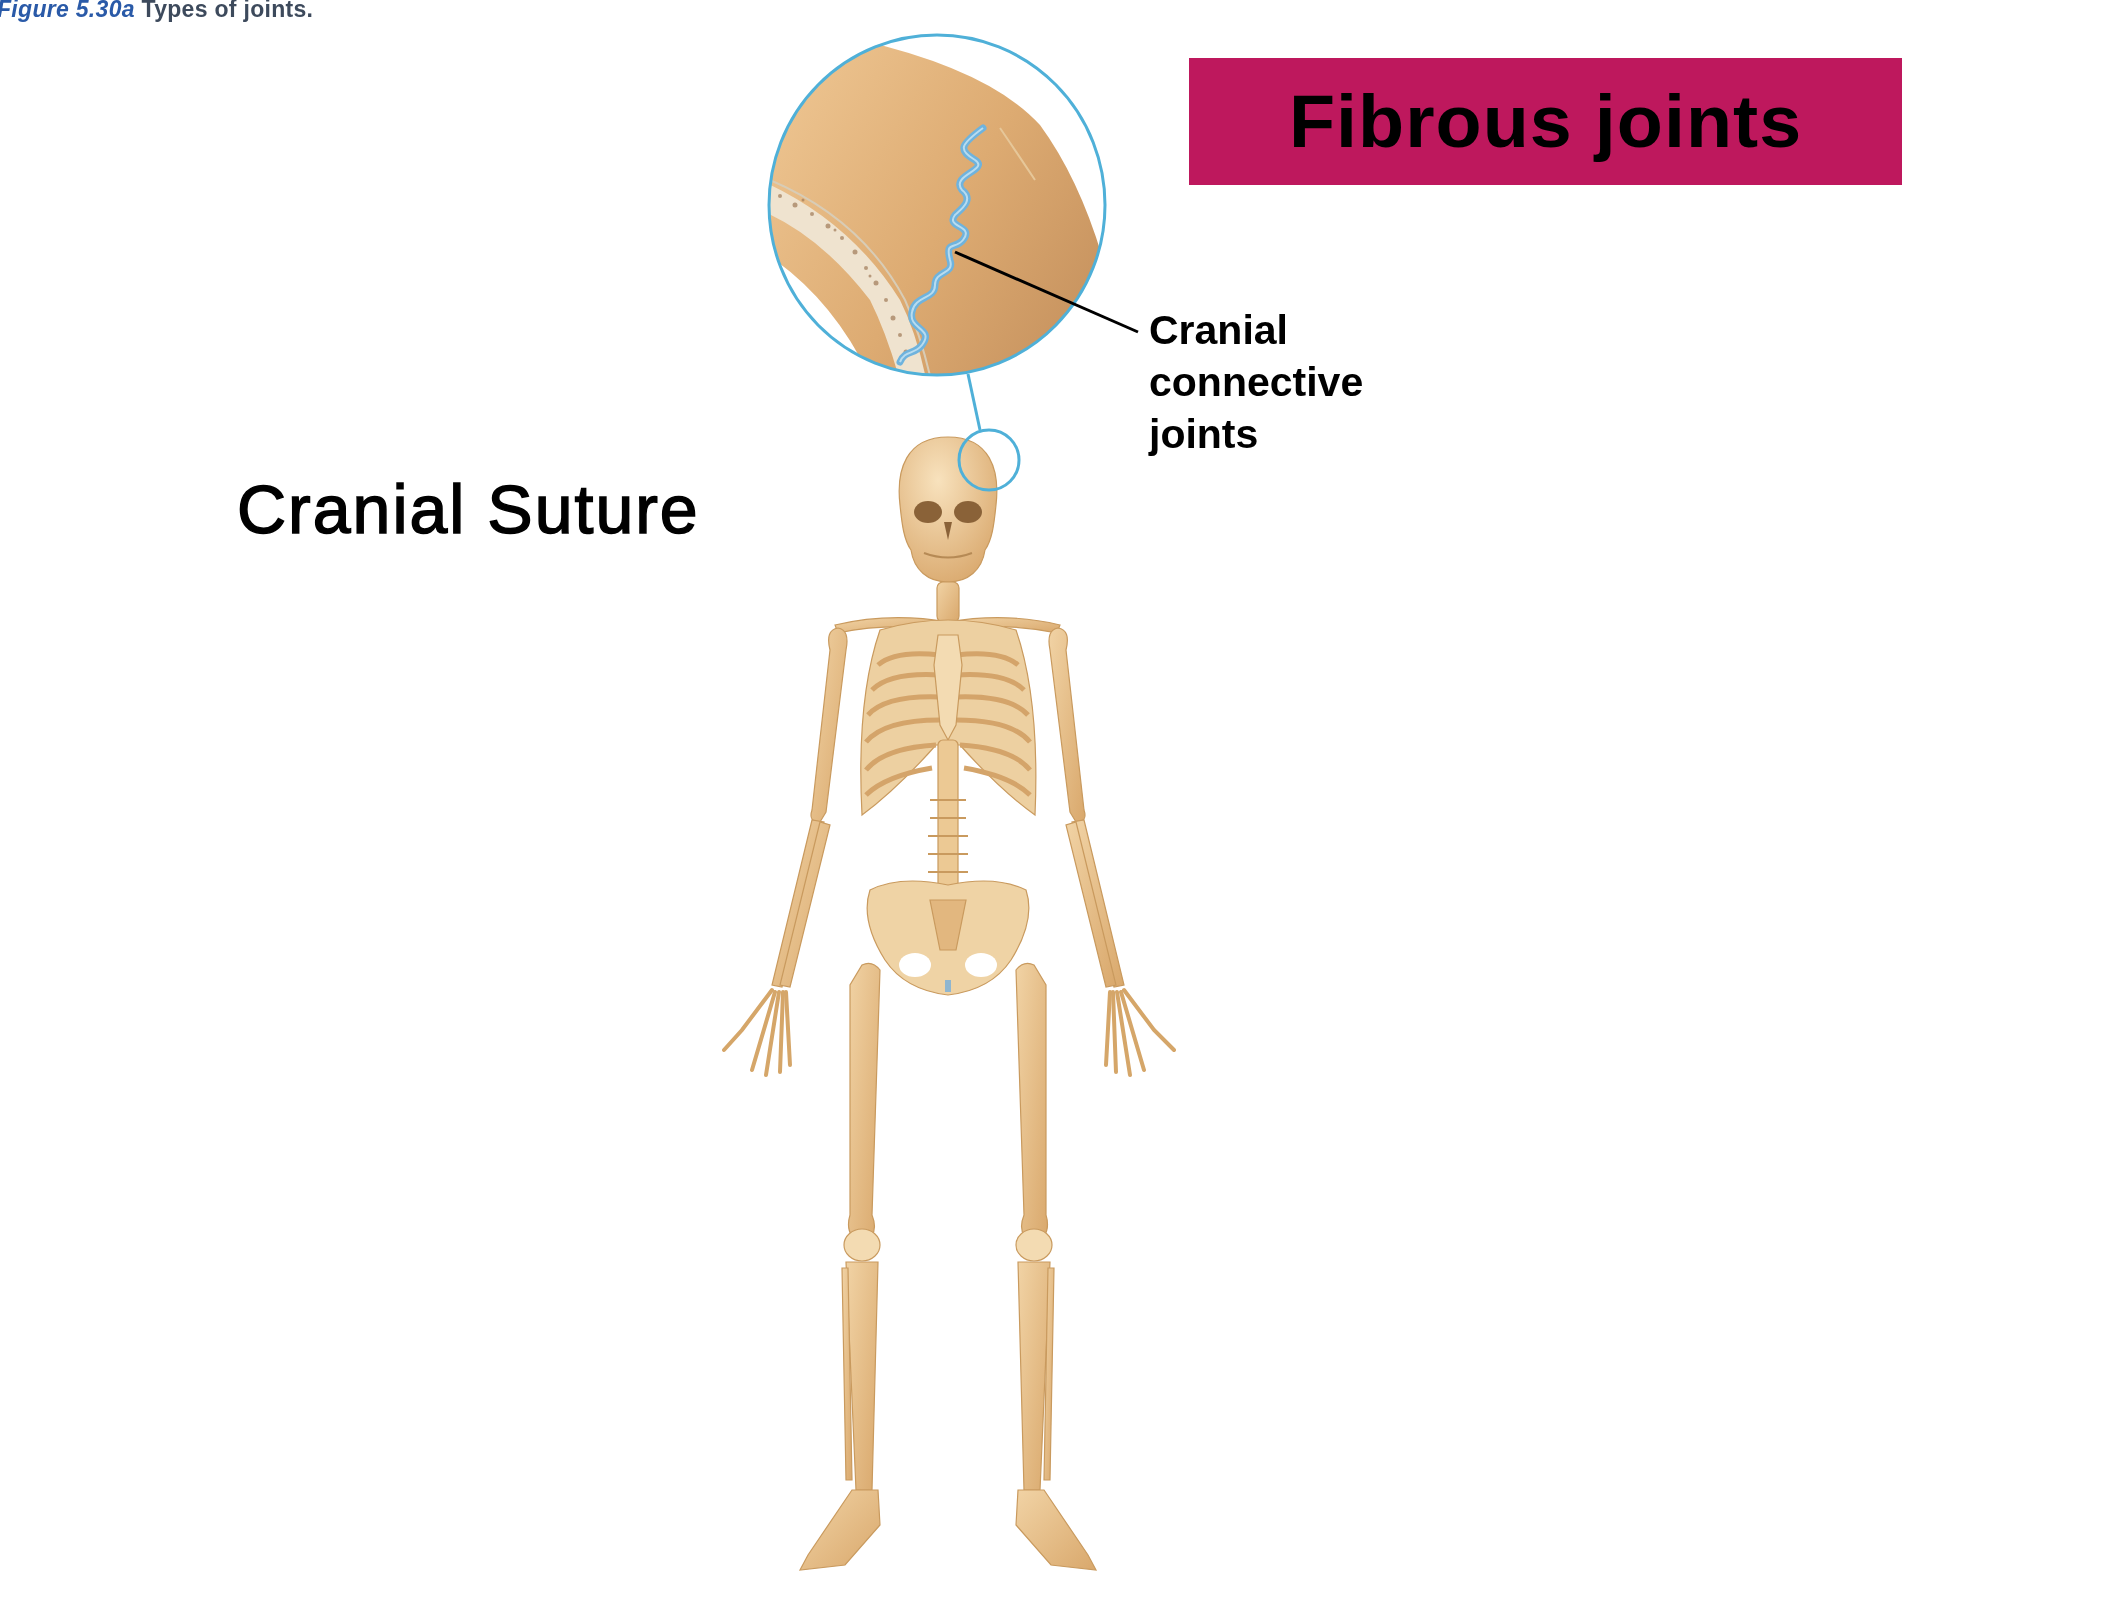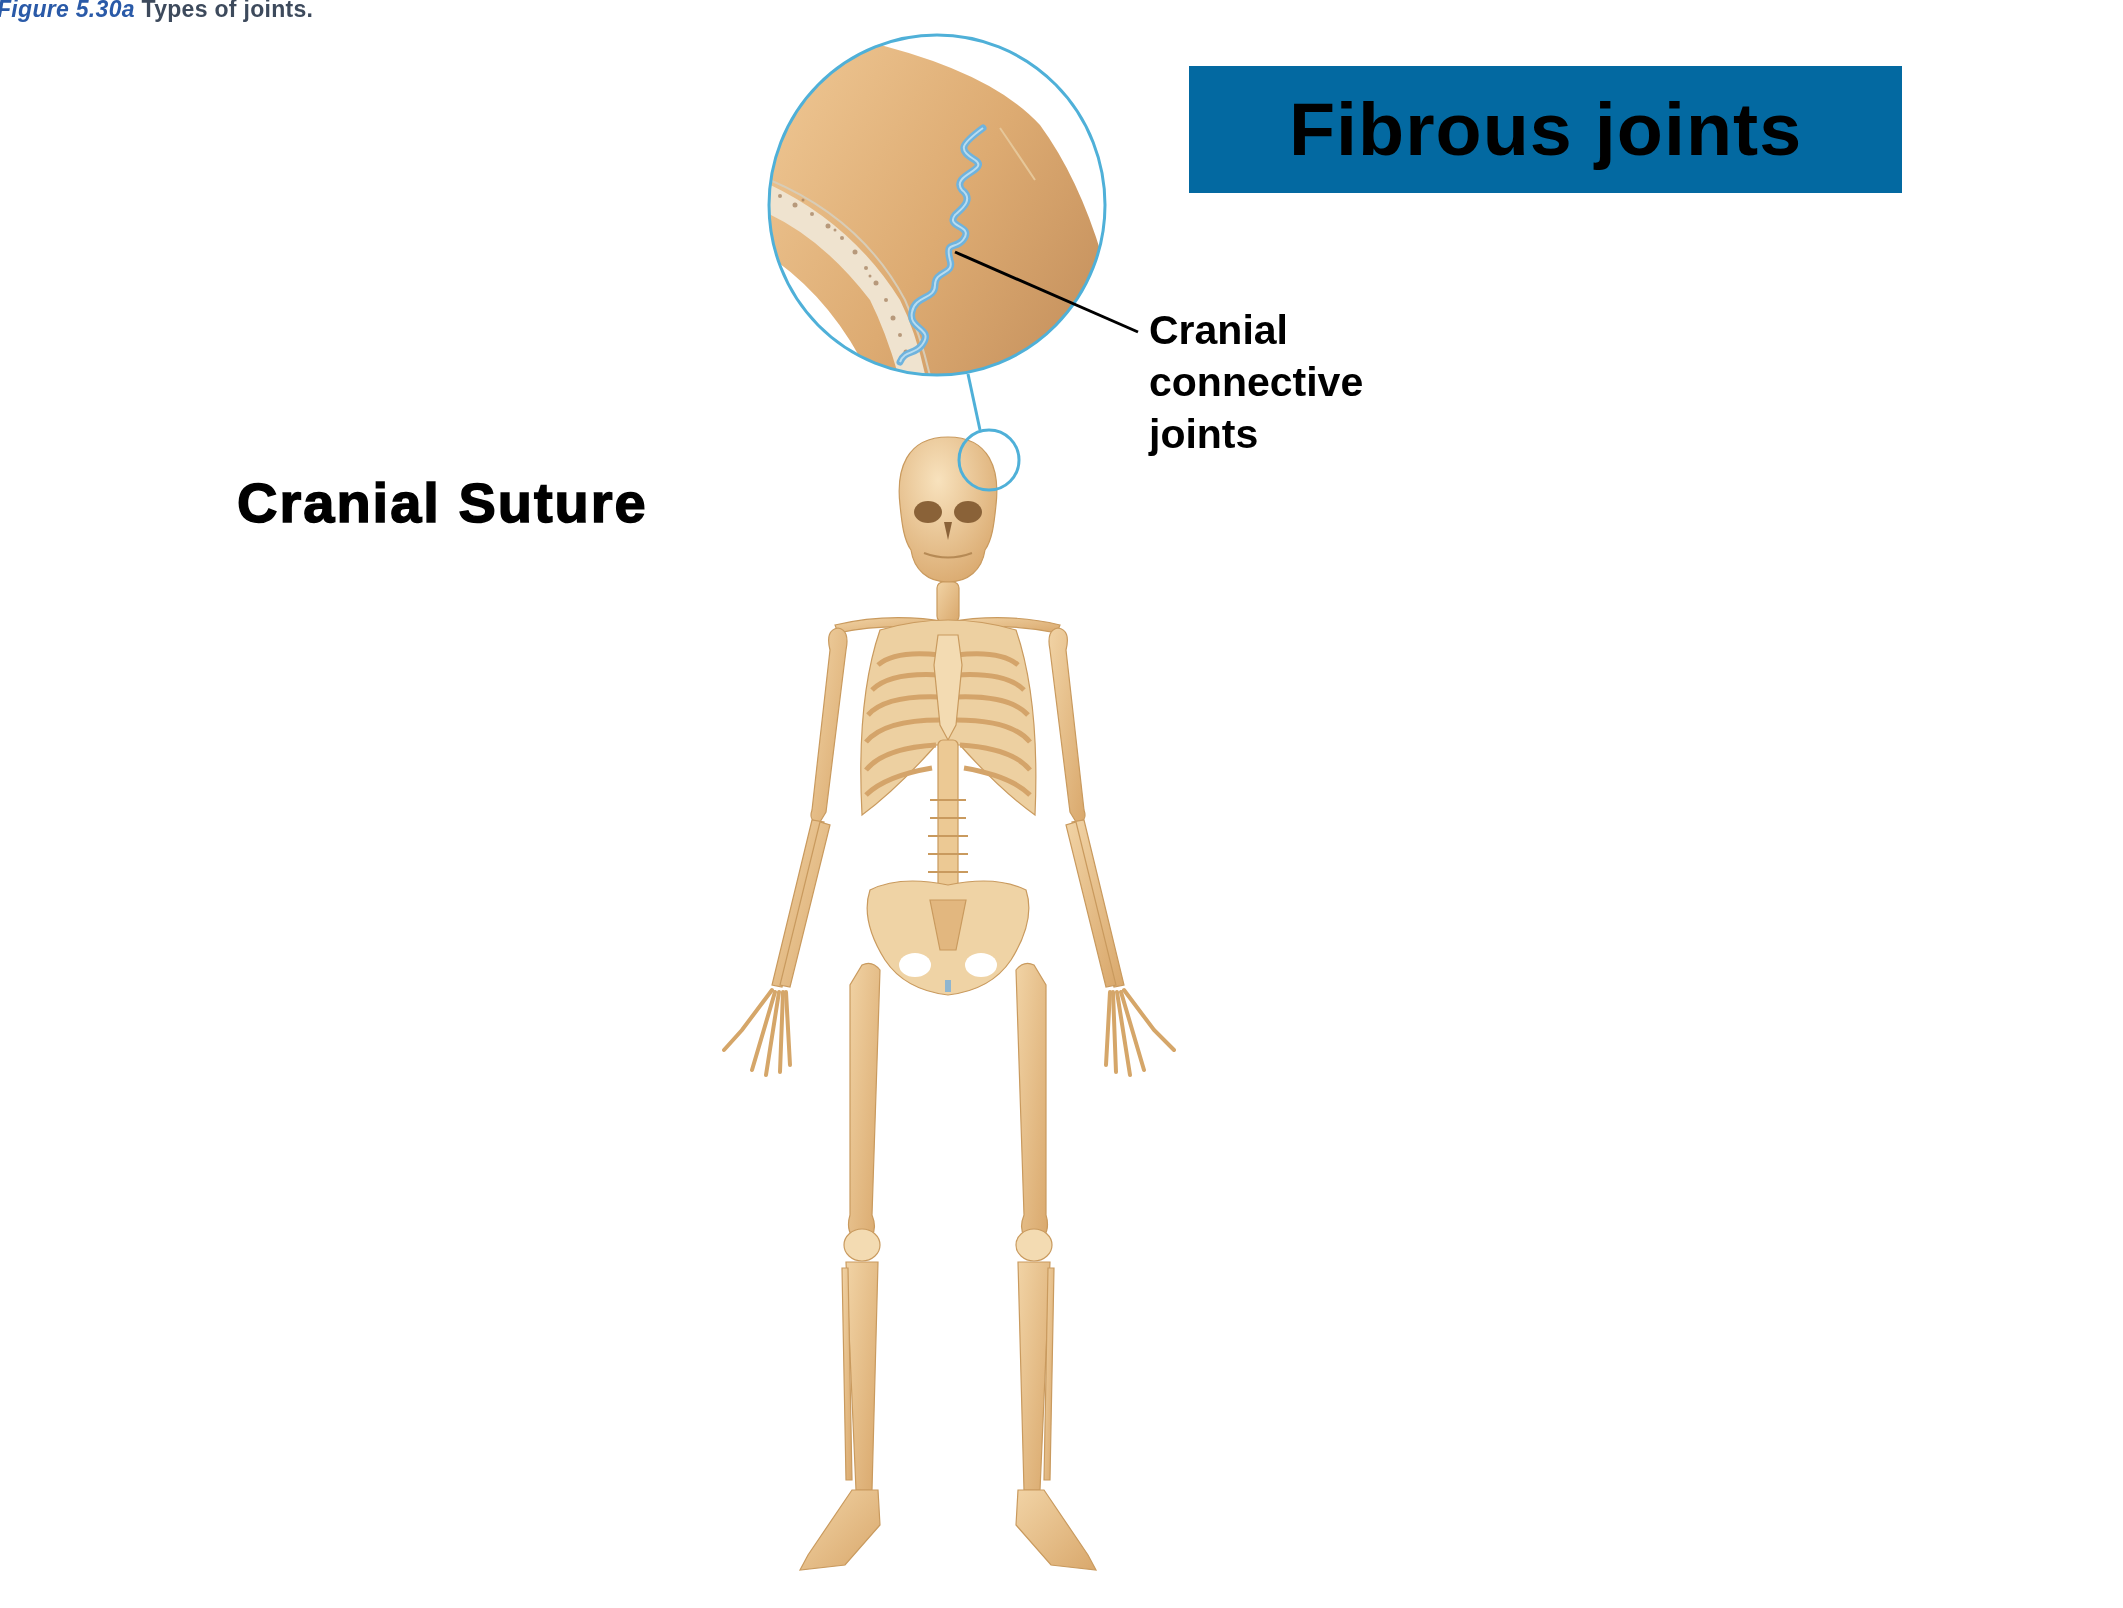--- a/index.html
+++ b/index.html
@@ -3,24 +3,24 @@
 <meta charset="utf-8">
 <style>
   html, body { margin:0; padding:0; background:#ffffff; }
   body { width:2123px; height:1608px; position:relative; overflow:hidden;
          font-family:"Liberation Sans", sans-serif; }
   .caption { position:absolute; left:-3px; top:-4px; font-size:23px; font-weight:bold;
              white-space:nowrap; letter-spacing:0.3px; }
   .caption .fig { color:#2a5aa8; font-style:italic; }
   .caption .desc { color:#3d4a5c; }
   .title-box { position:absolute; left:1189px; top:58px; width:713px; height:127px;
-               background:#0369a1; display:flex; align-items:center; justify-content:center;margin-top:8px; }
+               background:#be185d; display:flex; align-items:center; justify-content:center; }
   .title-box span { font-size:74px; font-weight:bold; color:#000; letter-spacing:1px;
                     font-family:"Liberation Sans", sans-serif; transform:scaleX(1.02); }
-  .joint-name { position:absolute; left:237px; top:470px; font-size:56px; font-weight:bold;
+  .joint-name { position:absolute; left:237px; top:470px; font-size:68px; font-weight:normal;
                 color:#000; letter-spacing:2px; white-space:nowrap;
                 -webkit-text-stroke:1.5px #000; }
   .callout { position:absolute; left:1149px; top:304px; font-size:41px; font-weight:bold;
              color:#000; line-height:52px; }
   .callout div { white-space:nowrap; }
   svg.art { position:absolute; left:0; top:0; }
 </style>
 </head>
 <body>
 

